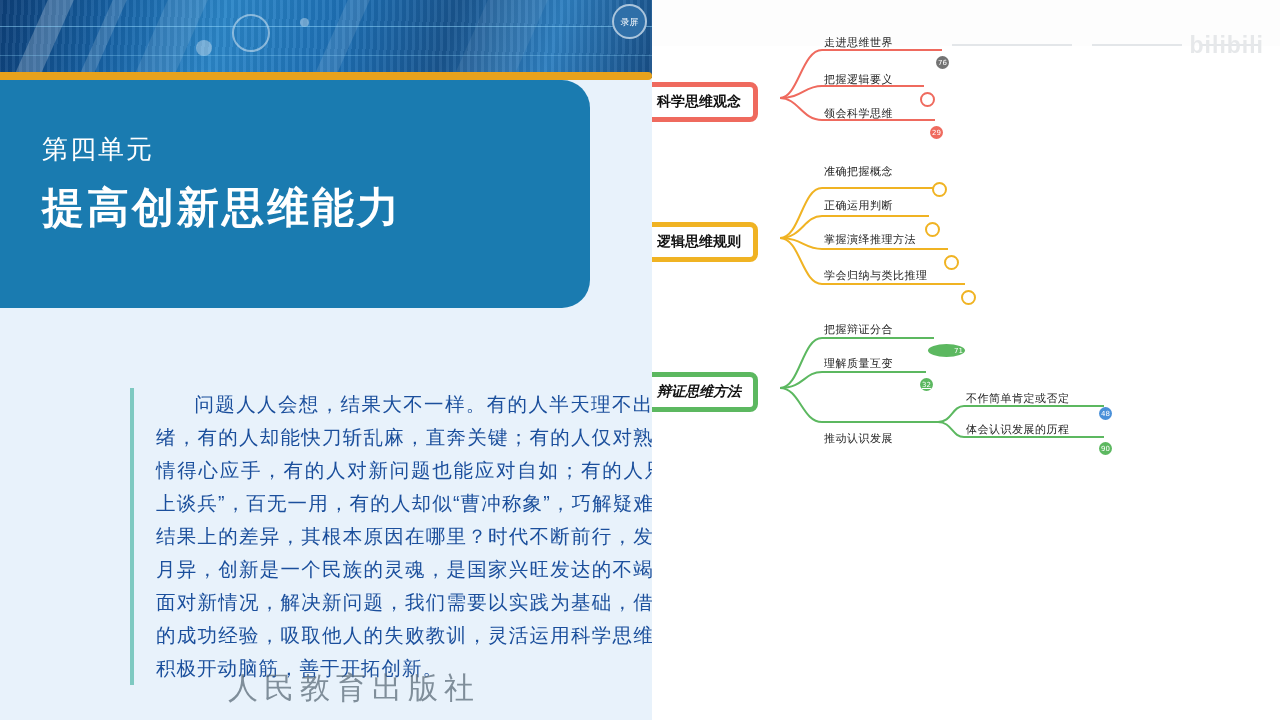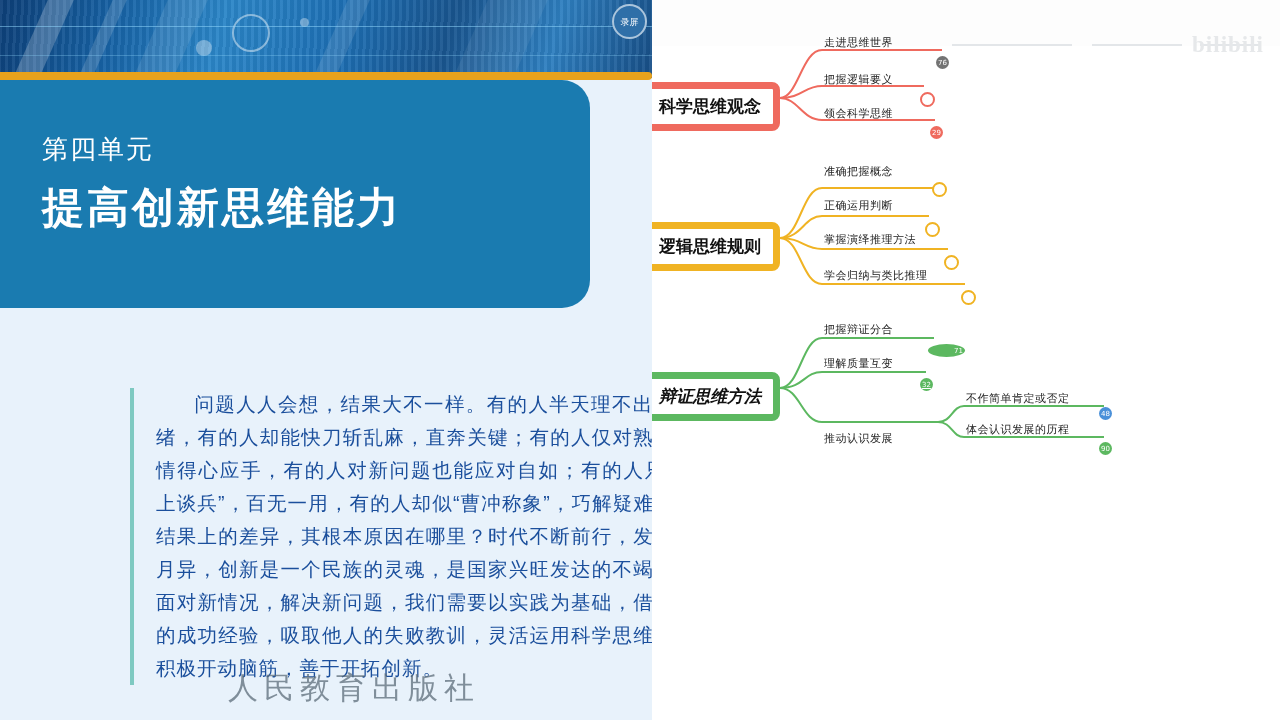--- a/index.html
+++ b/index.html
@@ -69,28 +69,28 @@
   }
   .divider{
     position:absolute;left:652px;top:0;width:4px;height:720px;background:#000;
   }
   .mm-toolbar{
     position:absolute;left:0;top:0;width:628px;height:46px;background:#fdfdfd;
   }
   .mm-toolbar .tb-line{position:absolute;height:2px;background:#e3e6e9;}
   .bili-logo{
     position:absolute;right:16px;top:32px;font-size:23px;font-weight:bold;color:#e6e8ea;
-    font-family:Liberation Serif, serif;letter-spacing:1px;
+    font-family:Liberation Sans, sans-serif;letter-spacing:1px;
   }
   .node{
     position:absolute;white-space:nowrap;font-size:11px;color:#1c1c1c;letter-spacing:.5px;
   }
   .branch{
-    position:absolute;font-size:17px;font-weight:bold;color:#111;white-space:nowrap;
-    padding:6px 12px;border-radius:8px;border:7px solid #737373;background:#fff;
+    position:absolute;font-size:14px;font-weight:bold;color:#111;white-space:nowrap;
+    padding:6px 12px;border-radius:8px;border:5px solid #737373;background:#fff;
   }
   .badge{
     position:absolute;border-radius:50%;width:13px;height:13px;color:#fff;font-size:7px;
     display:flex;align-items:center;justify-content:center;font-family:"DejaVu Sans",sans-serif;
   }
   .hollow{
     position:absolute;border-radius:50%;width:11px;height:11px;background:#fff;
   }
   svg.edges{position:absolute;left:0;top:0;width:628px;height:720px;}
 </style>

